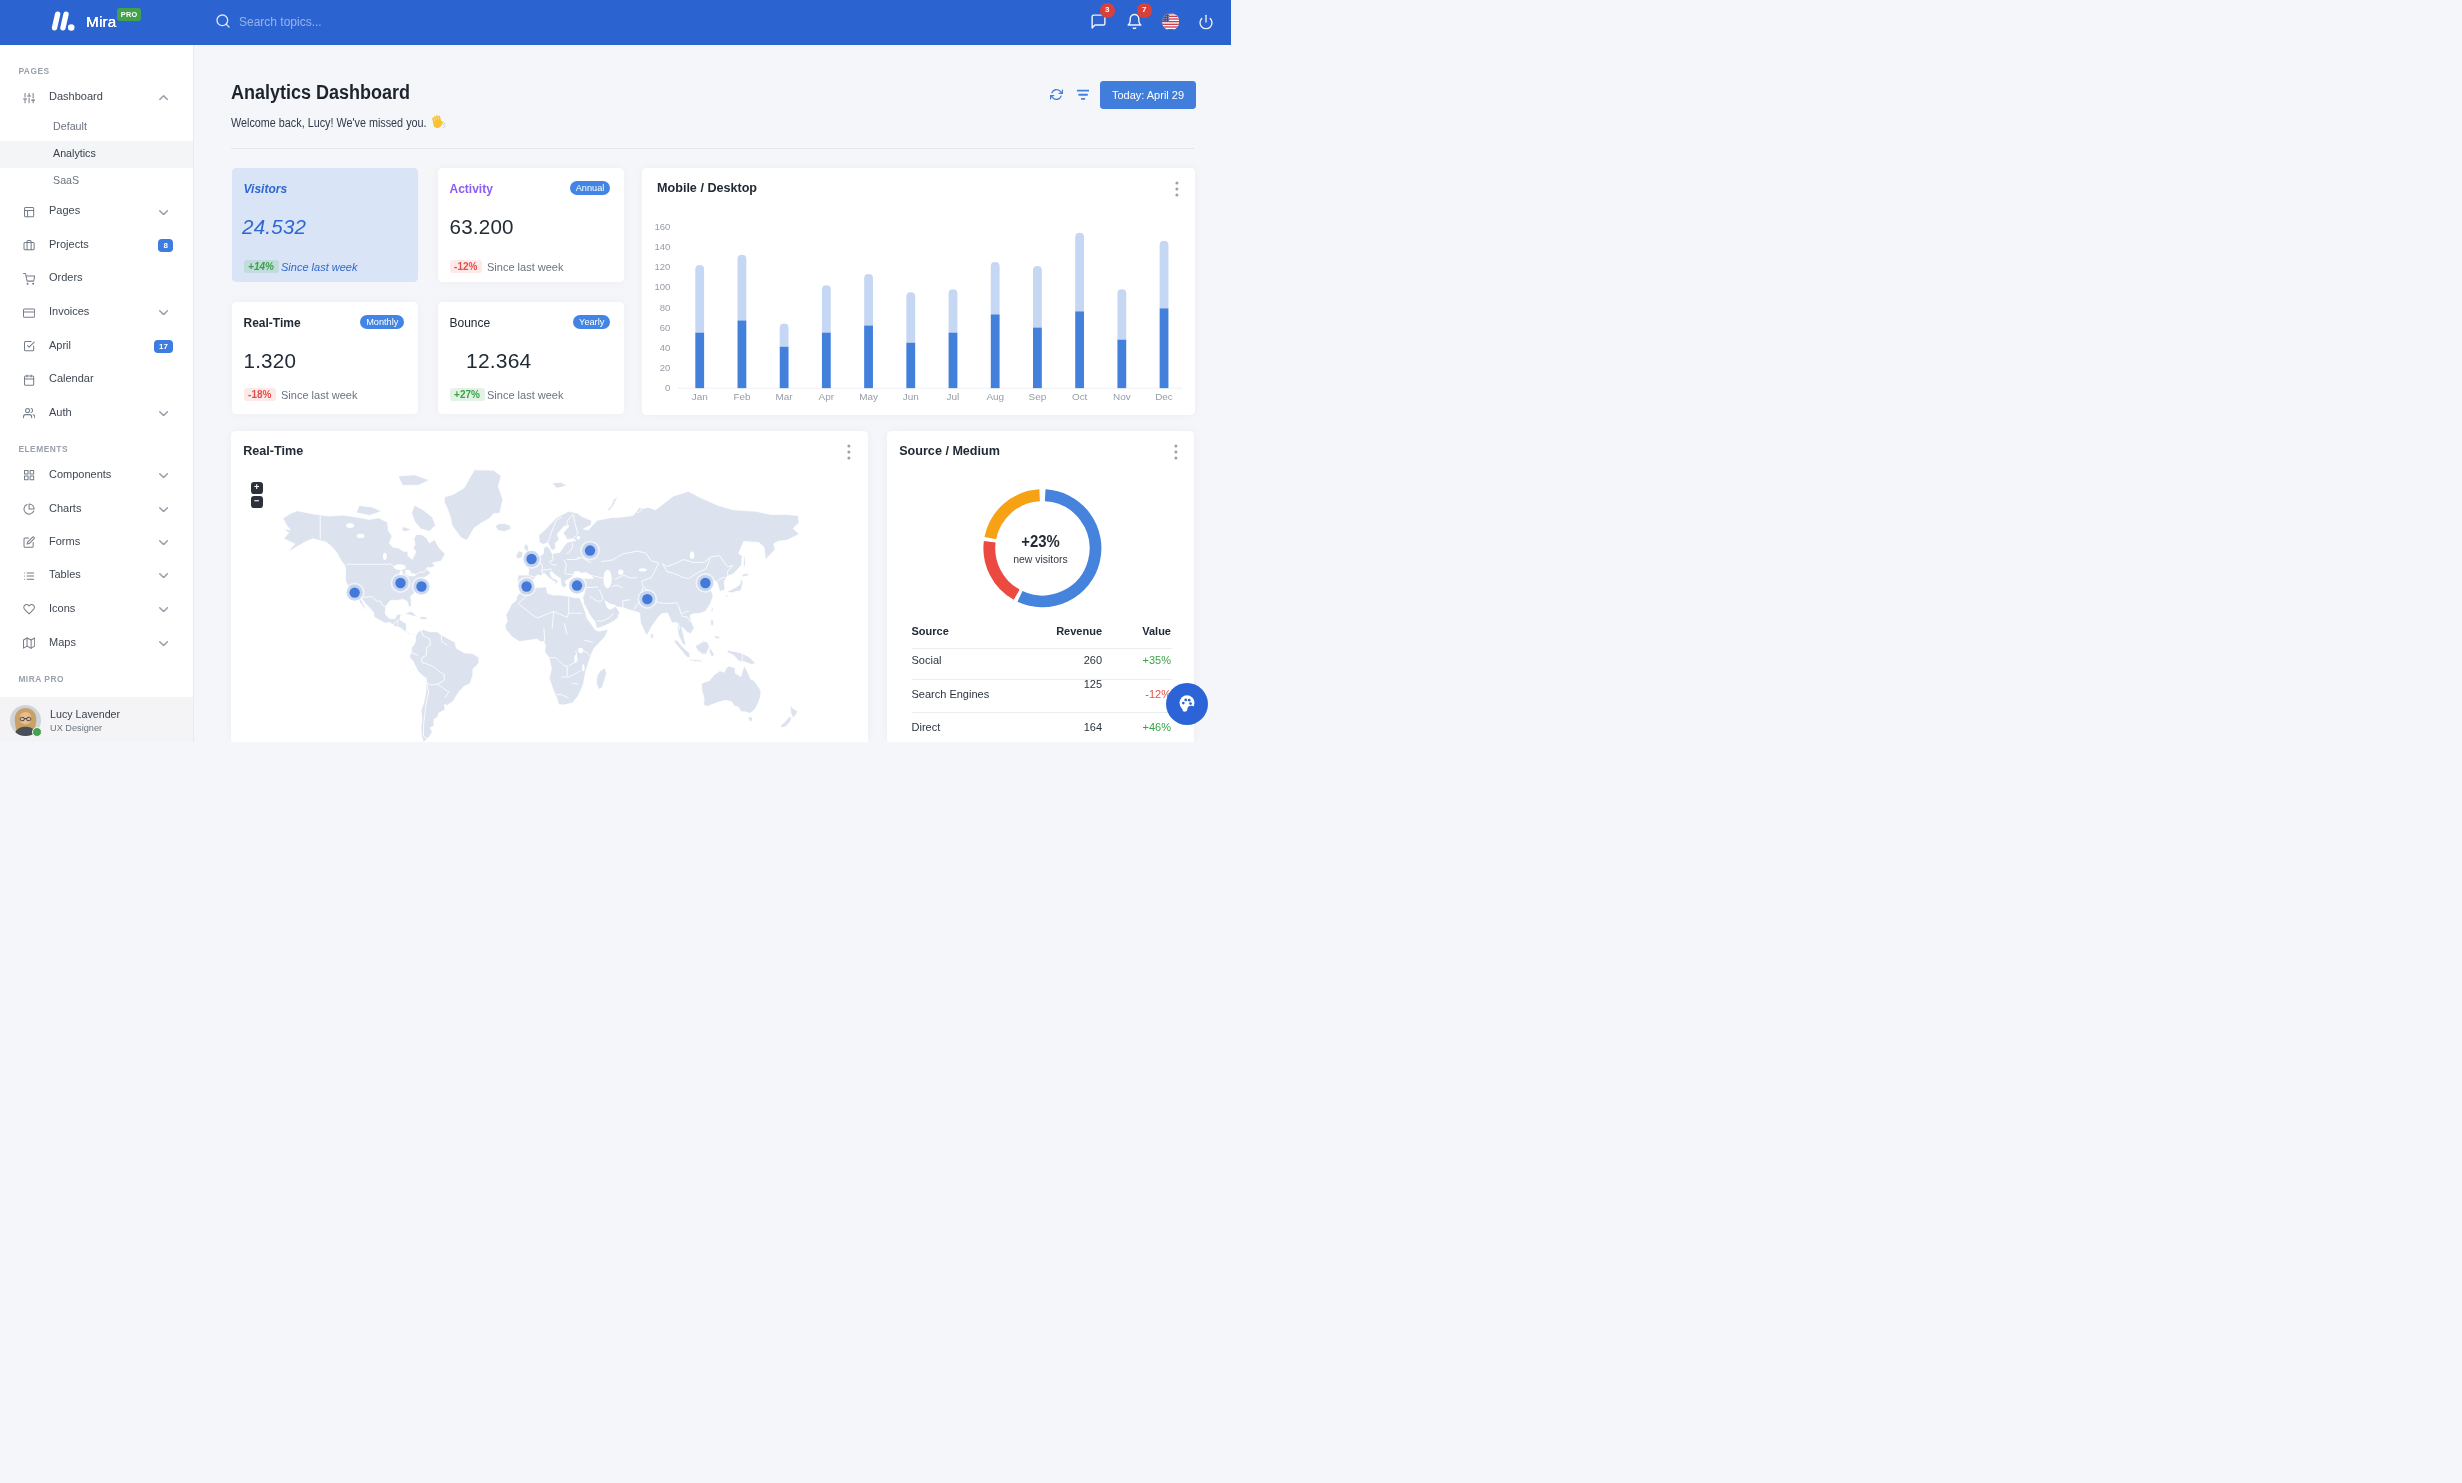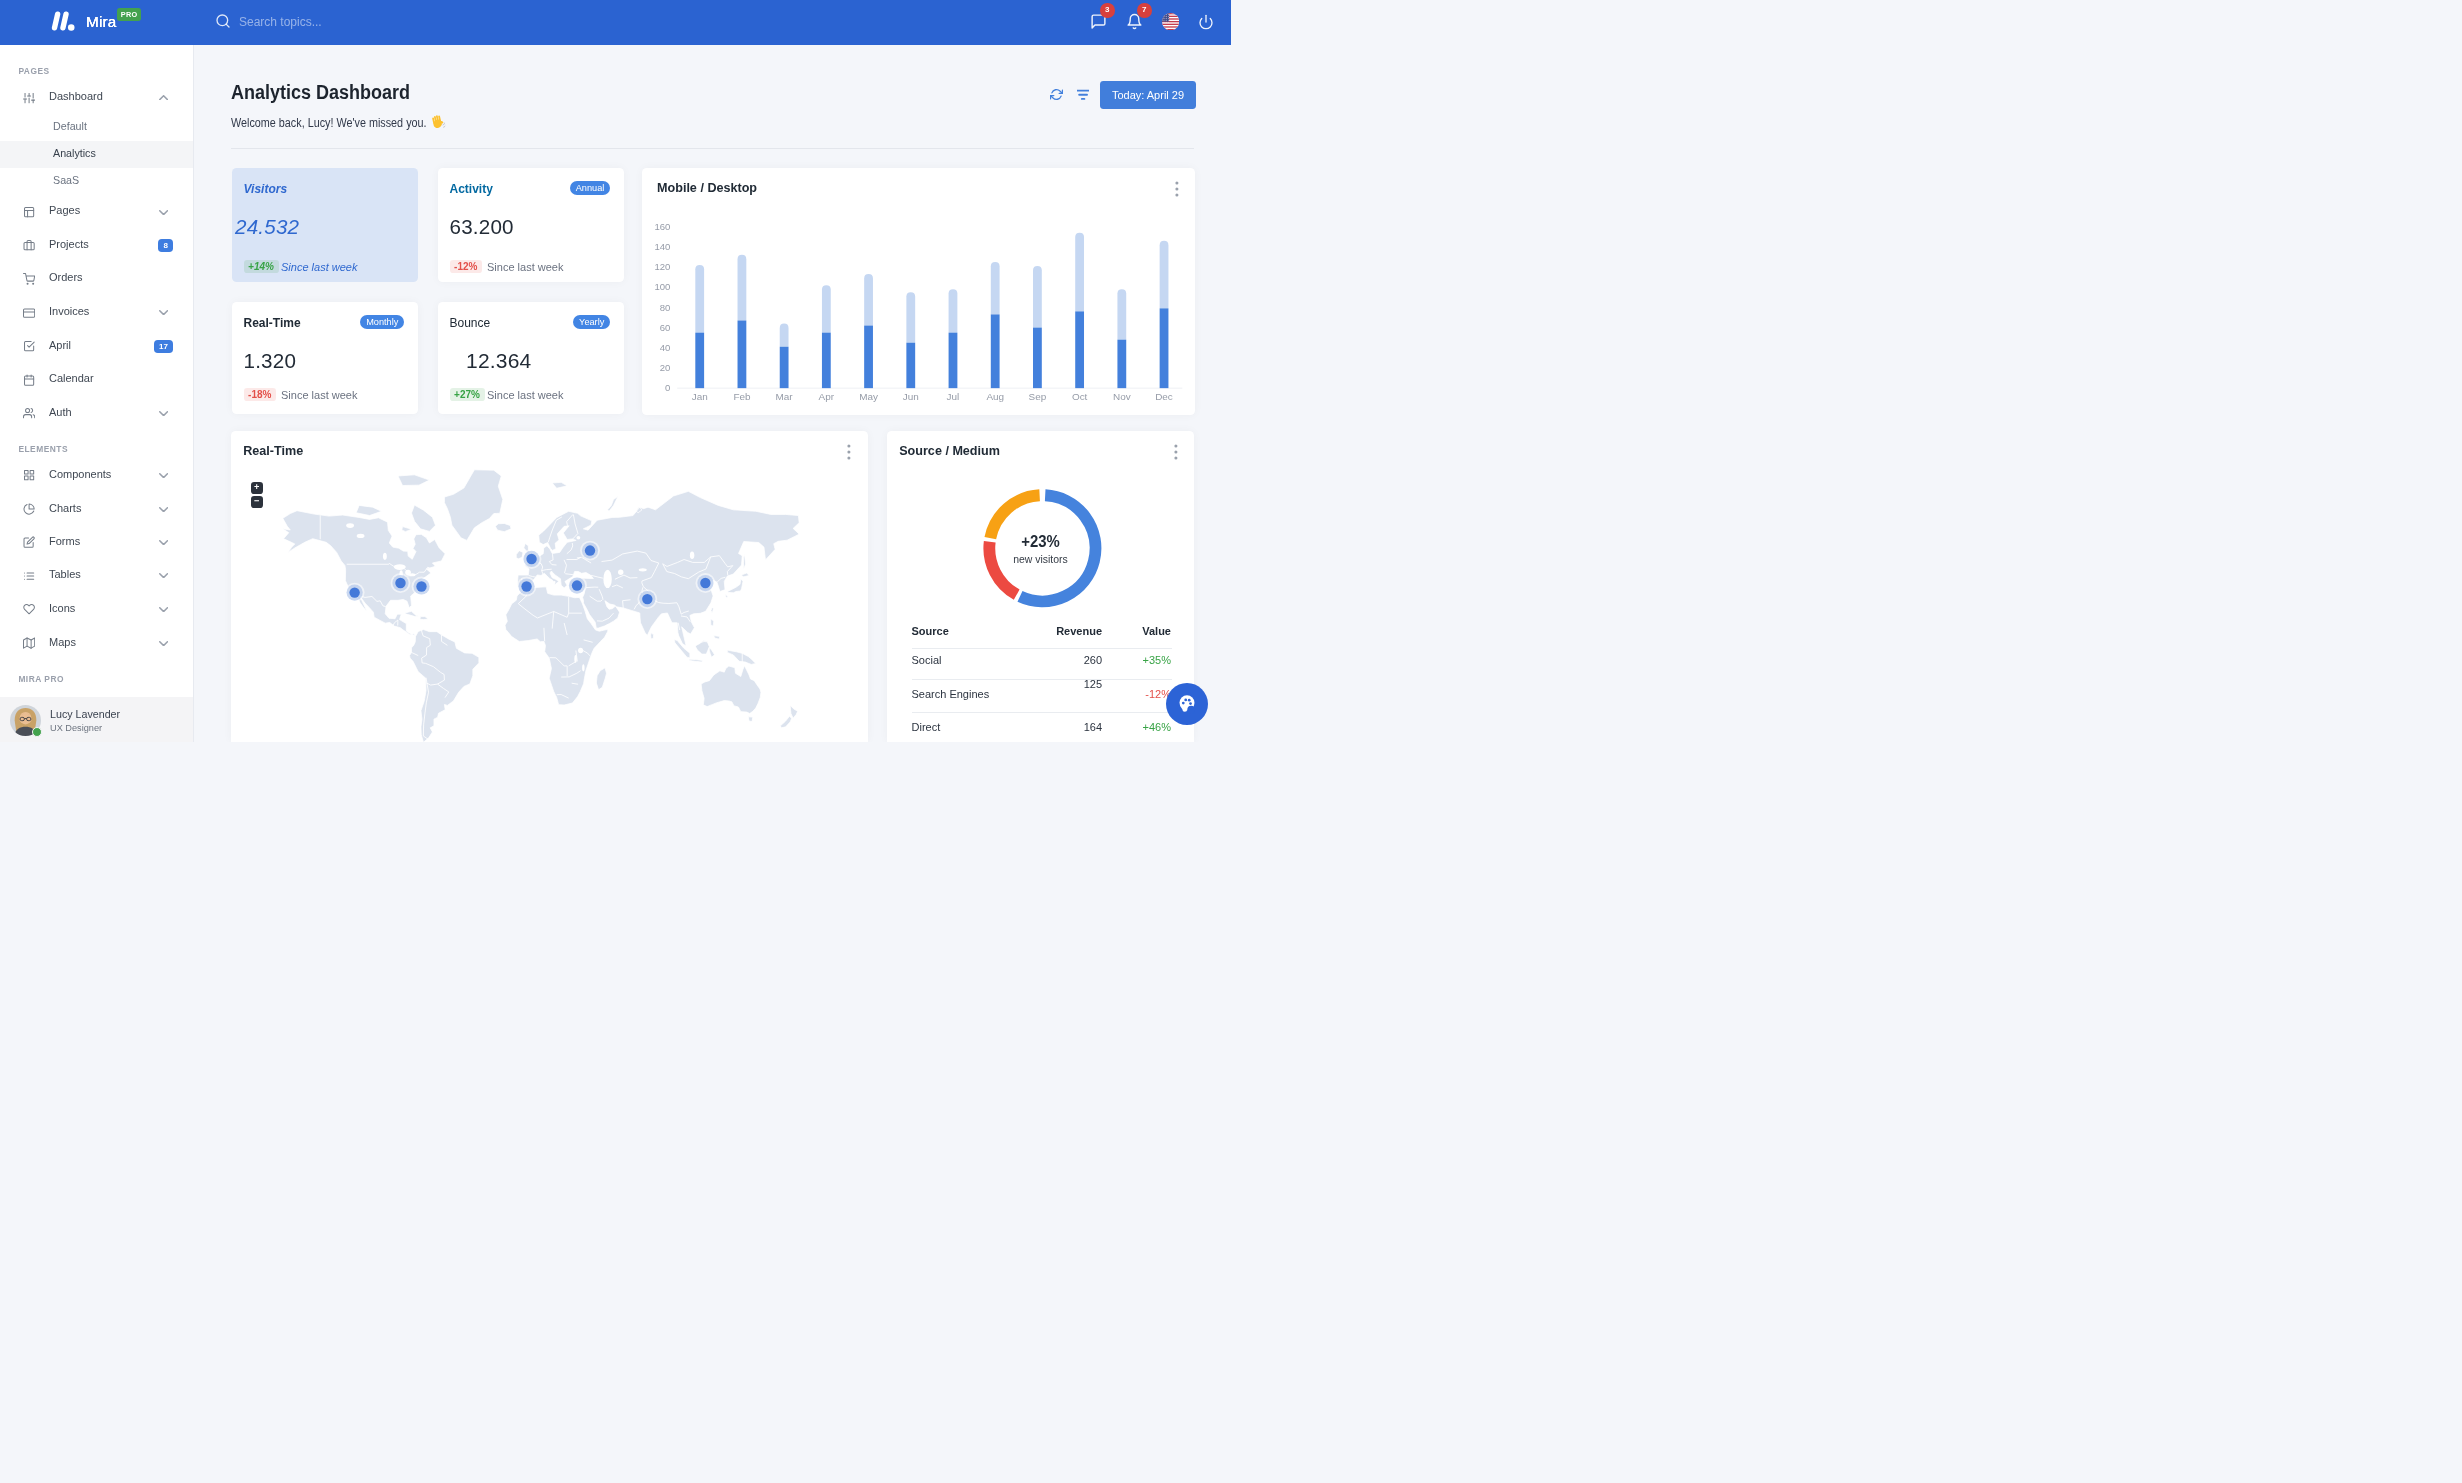--- a/index.html
+++ b/index.html
@@ -263,26 +263,26 @@
       <path d="M3.51 9a9 9 0 0 1 14.85-3.36L23 10M1 14l4.64 4.36A9 9 0 0 0 20.49 15"></path>
     </svg></div>
 <svg class="abs" style="left:1077px;top:89px" width="12.2" height="11.5" viewBox="0 0 16 15" fill="none" stroke="#4380dc" stroke-width="2.4" stroke-linecap="round">
     <line x1="0.5" y1="2" x2="15.5" y2="2"></line>
     <line x1="2.8" y1="7.5" x2="13.2" y2="7.5"></line>
     <line x1="6.3" y1="13" x2="9.7" y2="13"></line>
   </svg>
 <div class="abs btn" style="left:1100px;top:81px;width:96px;height:28px">Today: April 29</div>
 <div class="abs card" style="left:232px;top:168px;width:186px;height:114px;background:#d9e4f6;font-style:italic;">
     <div class="abs" style="left:11.5px;top:14px;font-size:12px;font-weight:600;color:#2f68cf">Visitors</div>
-    <div class="abs" style="left:3px;top:47px;font-size:20.6px;color:#2f68cf;letter-spacing:0.2px">24.532</div>
+    <div class="abs" style="left:10px;top:47px;font-size:20.6px;color:#2f68cf;letter-spacing:0.2px">24.532</div>
     <div class="abs gbdg" style="left:11.5px;top:92px">+14%</div>
     <div class="abs" style="left:49px;top:93px;font-size:11px;color:#2f68cf">Since last week</div>
   </div>
 <div class="abs card" style="left:438px;top:168px;width:186px;height:114px;background:#fff;box-shadow:0 0 9.2px rgba(18,38,63,.04);">
-    <div class="abs" style="left:11.5px;top:14px;font-size:12px;font-weight:600;color:#0369a1">Activity</div>
+    <div class="abs" style="left:11.5px;top:14px;font-size:12px;font-weight:600;color:#8b5cf6">Activity</div>
     <div class="abs pill" style="right:14px;top:12.6px">Annual</div>
     <div class="abs" style="left:11.5px;top:47px;font-size:20.6px;color:#222b36;letter-spacing:0.2px">63.200</div>
     <div class="abs rbdg" style="left:11.5px;top:92px">-12%</div>
     <div class="abs" style="left:49px;top:93px;font-size:11px;color:#6b7280">Since last week</div>
   </div>
 <div class="abs card" style="left:232px;top:302px;width:186px;height:112px;background:#fff;box-shadow:0 0 9.2px rgba(18,38,63,.04);">
     <div class="abs" style="left:11.5px;top:14px;font-size:12px;font-weight:600;color:#212b36">Real-Time</div>
     <div class="abs pill" style="right:14px;top:12.6px">Monthly</div>
     <div class="abs" style="left:11.5px;top:47px;font-size:20.6px;color:#222b36;letter-spacing:0.2px">1.320</div>
     <div class="abs rbdg" style="left:11.5px;top:86px">-18%</div>

